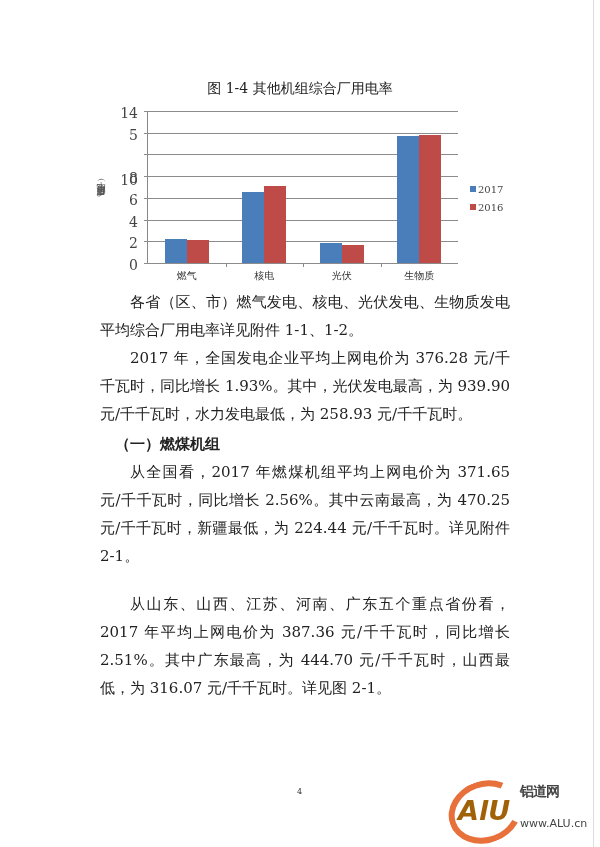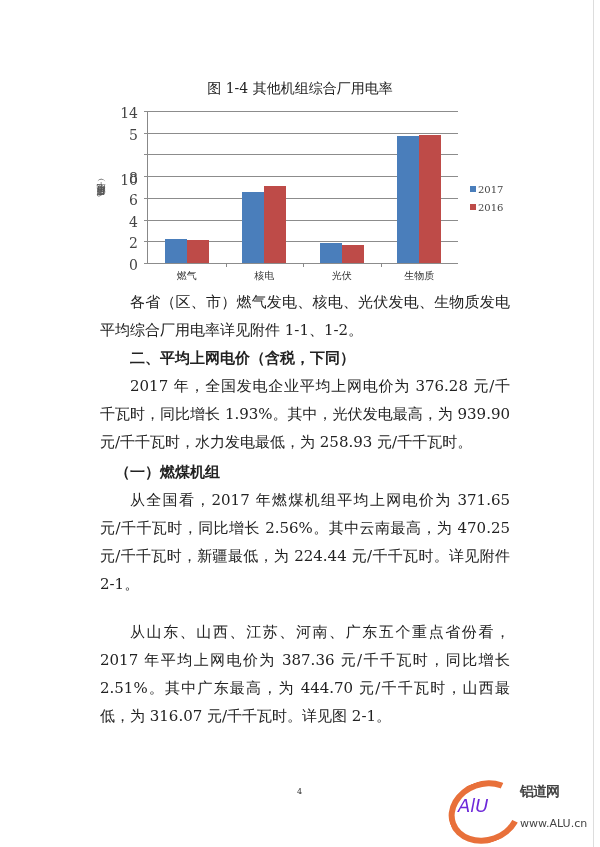--- a/index.html
+++ b/index.html
@@ -29,21 +29,21 @@
   .para { margin: 0; text-align: justify; text-align-last: left; }
   .indent { text-indent: 30px; }
   .heading { font-family: "DejaVu Sans", "Liberation Sans", sans-serif; font-weight: bold; font-size: 15px; }
 
   .page-number { position: absolute; left: 297px; top: 787px; font-size: 8px; color: #333; }
 
   .watermark { position: absolute; left: 440px; top: 777px; width: 160px; height: 70px; }
   .wm-ring { position: absolute; left: 8px; top: 4px; width: 62px; height: 50px; border: 6px solid #e8703a;
              border-radius: 50%; border-right-color: transparent; transform: rotate(-20deg); }
   .wm-logo-text { position: absolute; left: 18px; top: 18px; font-family: "DejaVu Sans", sans-serif;
-                  font-style: italic; font-weight: normal; color: #6d28d9; font-size: 18px; }
+                  font-style: italic; font-weight: bold; color: #a16207; font-size: 27px; }
   .wm-brand { position: absolute; left: 80px; top: 6px; font-family: "DejaVu Sans", sans-serif; font-weight: bold;
               font-size: 14px; color: #444; letter-spacing: -1px; }
   .wm-url { position: absolute; left: 80px; top: 40px; font-family: "DejaVu Sans", sans-serif;
             font-size: 11px; color: #444; font-weight: normal; }
 </style>
 </head>
 <body>
 
 <div class="page">
   <div class="page-edge"></div>
@@ -92,21 +92,20 @@
         </div>
         <div class="legend-item">
           <span class="swatch" style="background: rgb(190, 75, 72);"></span>
           <span>2016</span>
         </div>
       </div>
   </div>
 
   <div class="body-text" style="top: 288px;">
     <p class="para indent">各省（区、市）燃气发电、核电、光伏发电、生物质发电平均综合厂用电率详见附件 1-1、1-2。</p>
-    <p class="para indent heading" style="font-weight:bold; margin-top:0;">二、平均上网电价（含税，下同）</p>
     <p class="para indent">2017 年，全国发电企业平均上网电价为 376.28 元/千千瓦时，同比增长 1.93%。其中，光伏发电最高，为 939.90 元/千千瓦时，水力发电最低，为 258.93 元/千千瓦时。</p>
     <p class="para heading" style="text-indent:15px; margin-top:2px;">（一）燃煤机组</p>
     <p class="para indent">从全国看，2017 年燃煤机组平均上网电价为 371.65 元/千千瓦时，同比增长 2.56%。其中云南最高，为 470.25 元/千千瓦时，新疆最低，为 224.44 元/千千瓦时。详见附件 2-1。</p>
     <p class="para indent" style="margin-top:20px;">从山东、山西、江苏、河南、广东五个重点省份看，2017 年平均上网电价为 387.36 元/千千瓦时，同比增长 2.51%。其中广东最高，为 444.70 元/千千瓦时，山西最低，为 316.07 元/千千瓦时。详见图 2-1。</p>
   </div>
 
   <div class="page-number">4</div>
 
   <div class="watermark">
     <div class="wm-ring"></div>

